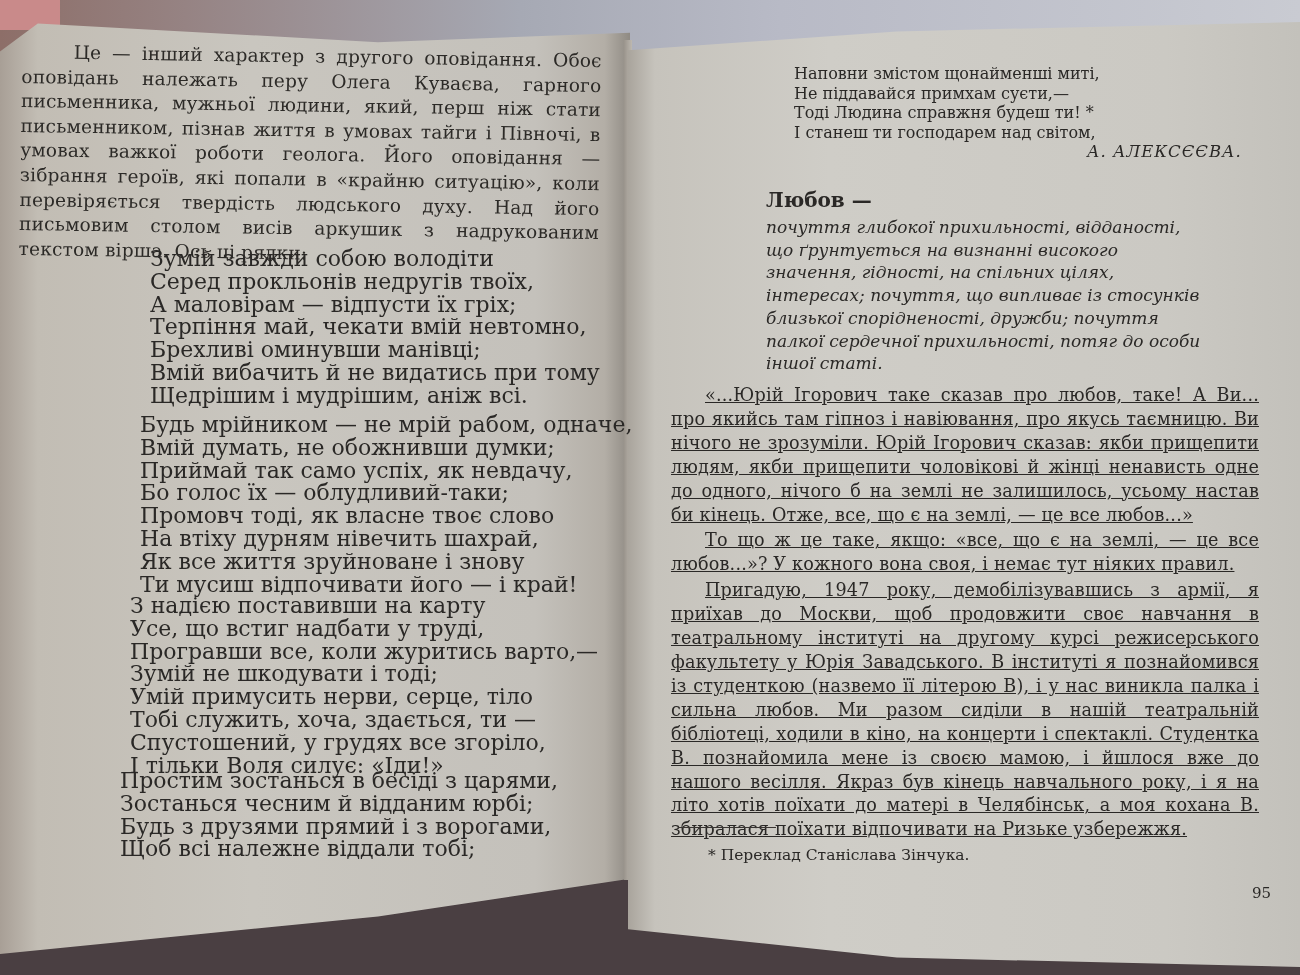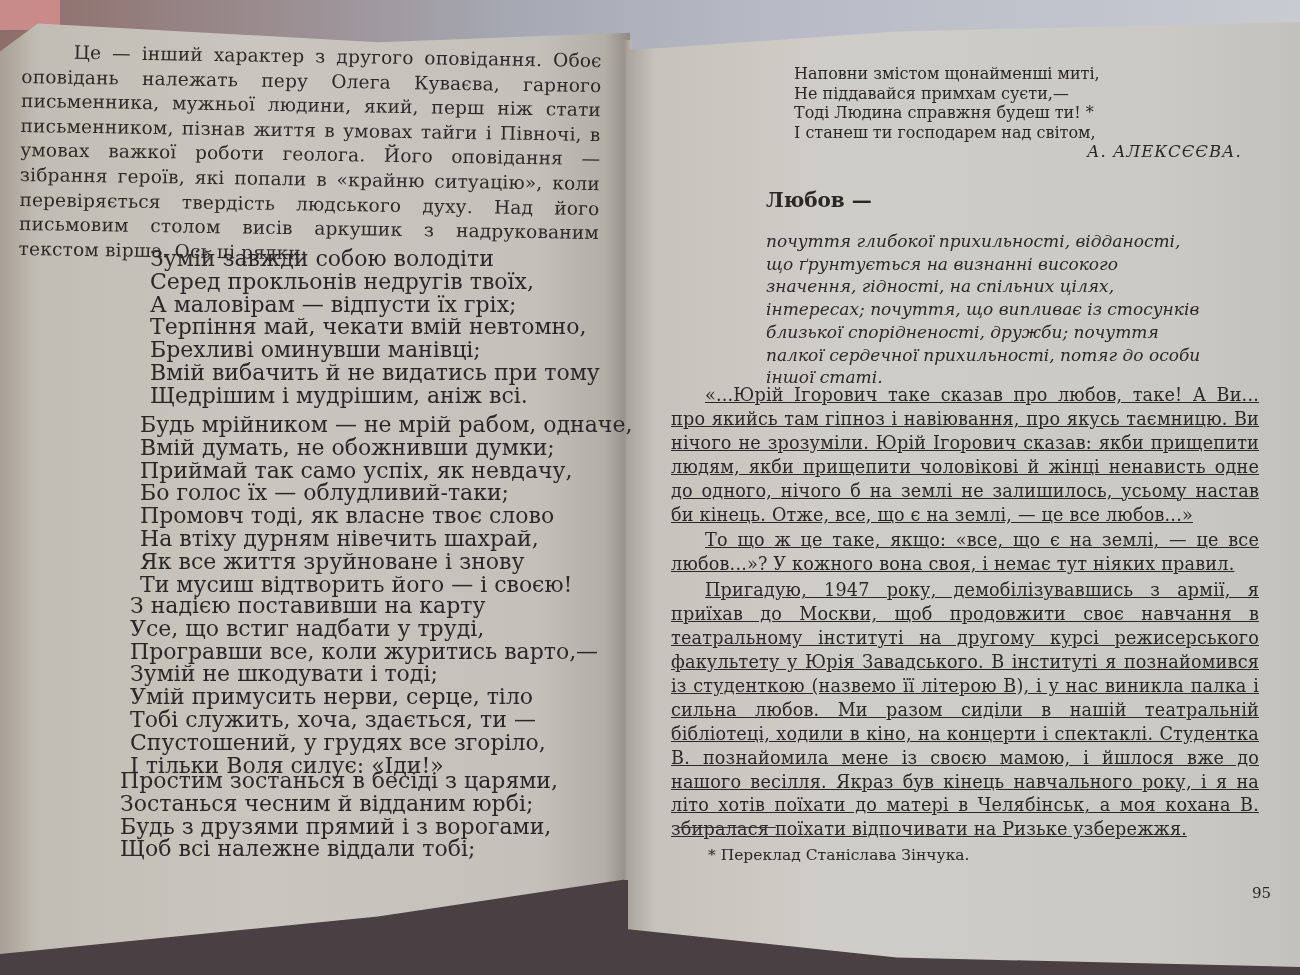--- a/index.html
+++ b/index.html
@@ -42,21 +42,21 @@
     .stanza-2 { position:absolute; left:140px; top:414px; }
     .stanza-3 { position:absolute; left:130px; top:595px; }
     .stanza-4 { position:absolute; left:120px; top:770px; }
 
     .right-poem { position:absolute; left:794px; top:64px; }
     .right-poem .line { font-size:16px; line-height:19.6px; }
     .attribution {
       position:absolute; left:1080px; top:142px; font-style:italic; font-size:16.5px; letter-spacing:1px;margin-left:7px;
     }
     .def-term { position:absolute; left:766px; top:188px; font-weight:bold; font-size:20px; }
-    .def-body { position:absolute; left:766px; top:230px; font-style:italic; font-size:17px; line-height:22.7px; }
+    .def-body { position:absolute; left:766px; top:216px; font-style:italic; font-size:17px; line-height:22.7px; }
     .def-body .line { display:block; white-space:nowrap; }
 
     .right-col { position:absolute; left:671px; top:384px; width:588px;text-decoration:underline; }
     .right-col .prose { font-size:17.6px; line-height:23.9px; text-indent:34px; }
     .right-col .prose + .prose { margin-top:2px; }
 
     .footnote-rule { position:absolute; left:678px; top:827px; width:98px; border-top:1.5px solid #3a3633; }
     .footnote { position:absolute; left:708px; top:846px; font-size:15.5px; }
     .page-number { position:absolute; left:1252px; top:884px; font-size:15px; }
   </style>
@@ -85,21 +85,21 @@
 </div>
 
 <div class="poem stanza-2">
   <span class="line">Будь мрійником — не мрій рабом, одначе,</span>
   <span class="line">Вмій думать, не обожнивши думки;</span>
   <span class="line">Приймай так само успіх, як невдачу,</span>
   <span class="line">Бо голос їх — облудливий-таки;</span>
   <span class="line">Промовч тоді, як власне твоє слово</span>
   <span class="line">На втіху дурням нівечить шахрай,</span>
   <span class="line">Як все життя зруйноване і знову</span>
-  <span class="line">Ти мусиш відтворить його — і своєю!</span>
+  <span class="line">Ти мусиш відпочивати його — і край!</span>
 </div>
 
 <div class="poem stanza-3">
   <span class="line">З надією поставивши на карту</span>
   <span class="line">Усе, що встиг надбати у труді,</span>
   <span class="line">Програвши все, коли журитись варто,—</span>
   <span class="line">Зумій не шкодувати і тоді;</span>
   <span class="line">Умій примусить нерви, серце, тіло</span>
   <span class="line">Тобі служить, хоча, здається, ти —</span>
   <span class="line">Спустошений, у грудях все згоріло,</span>

